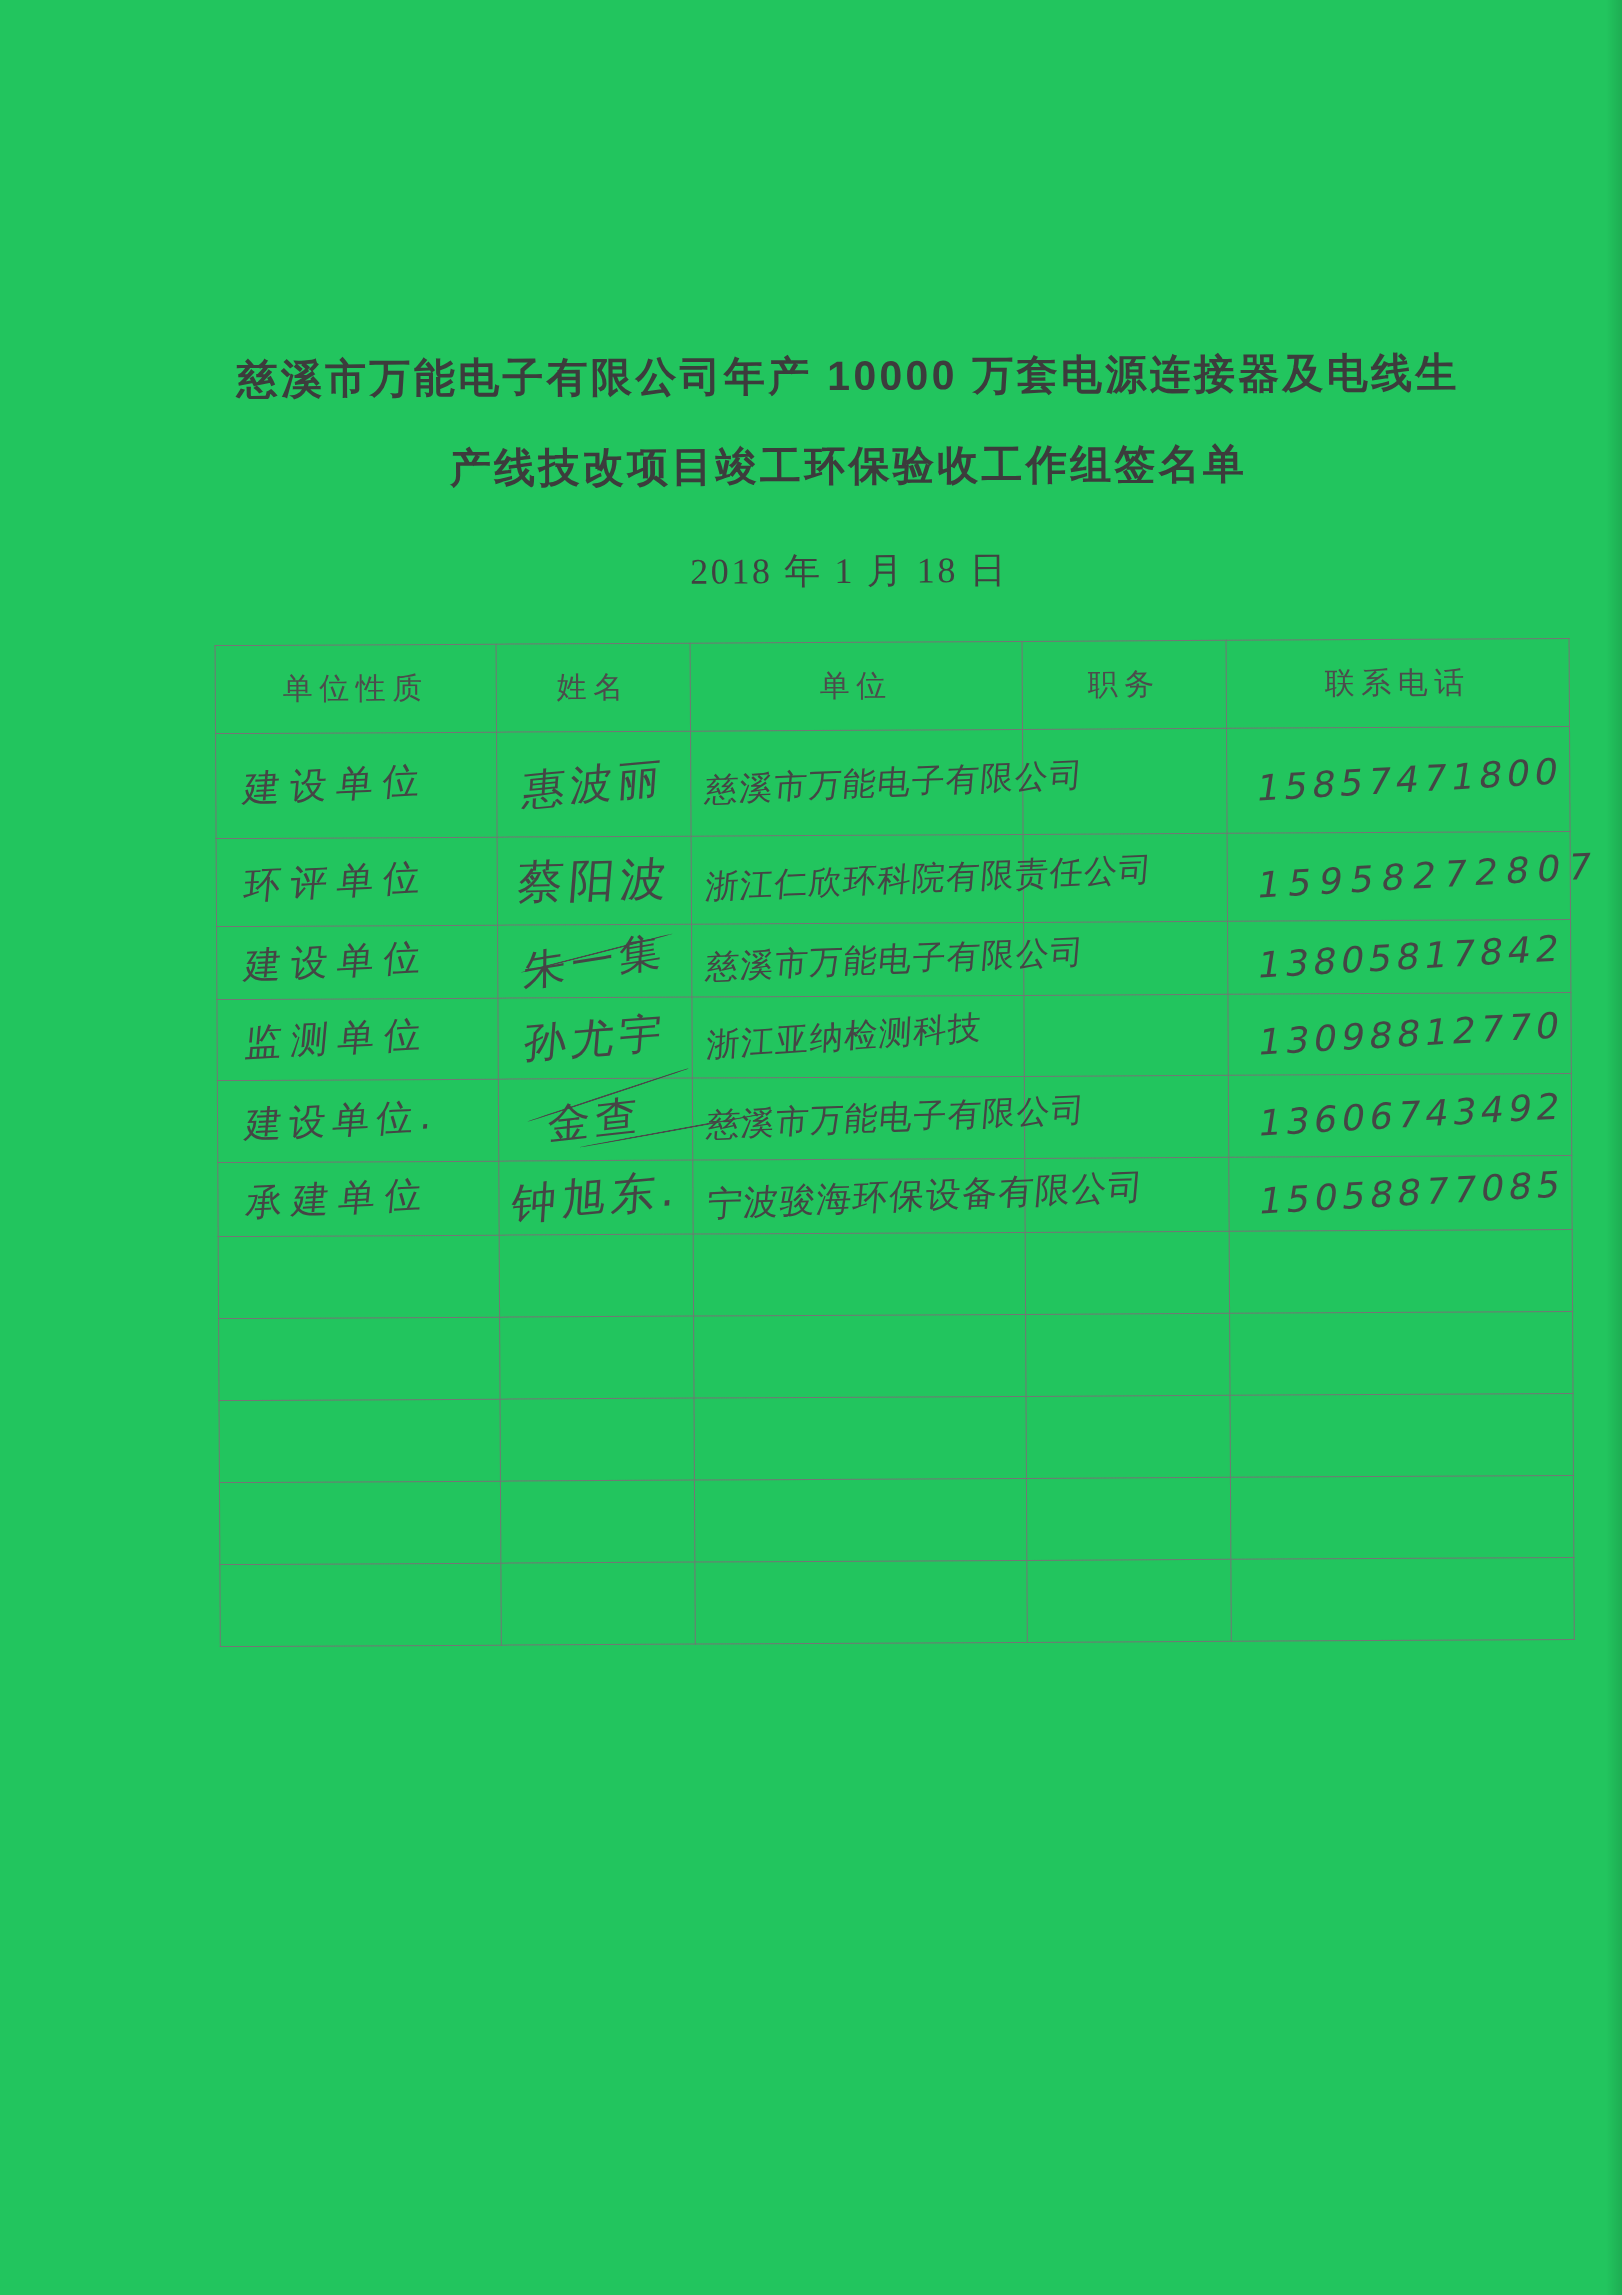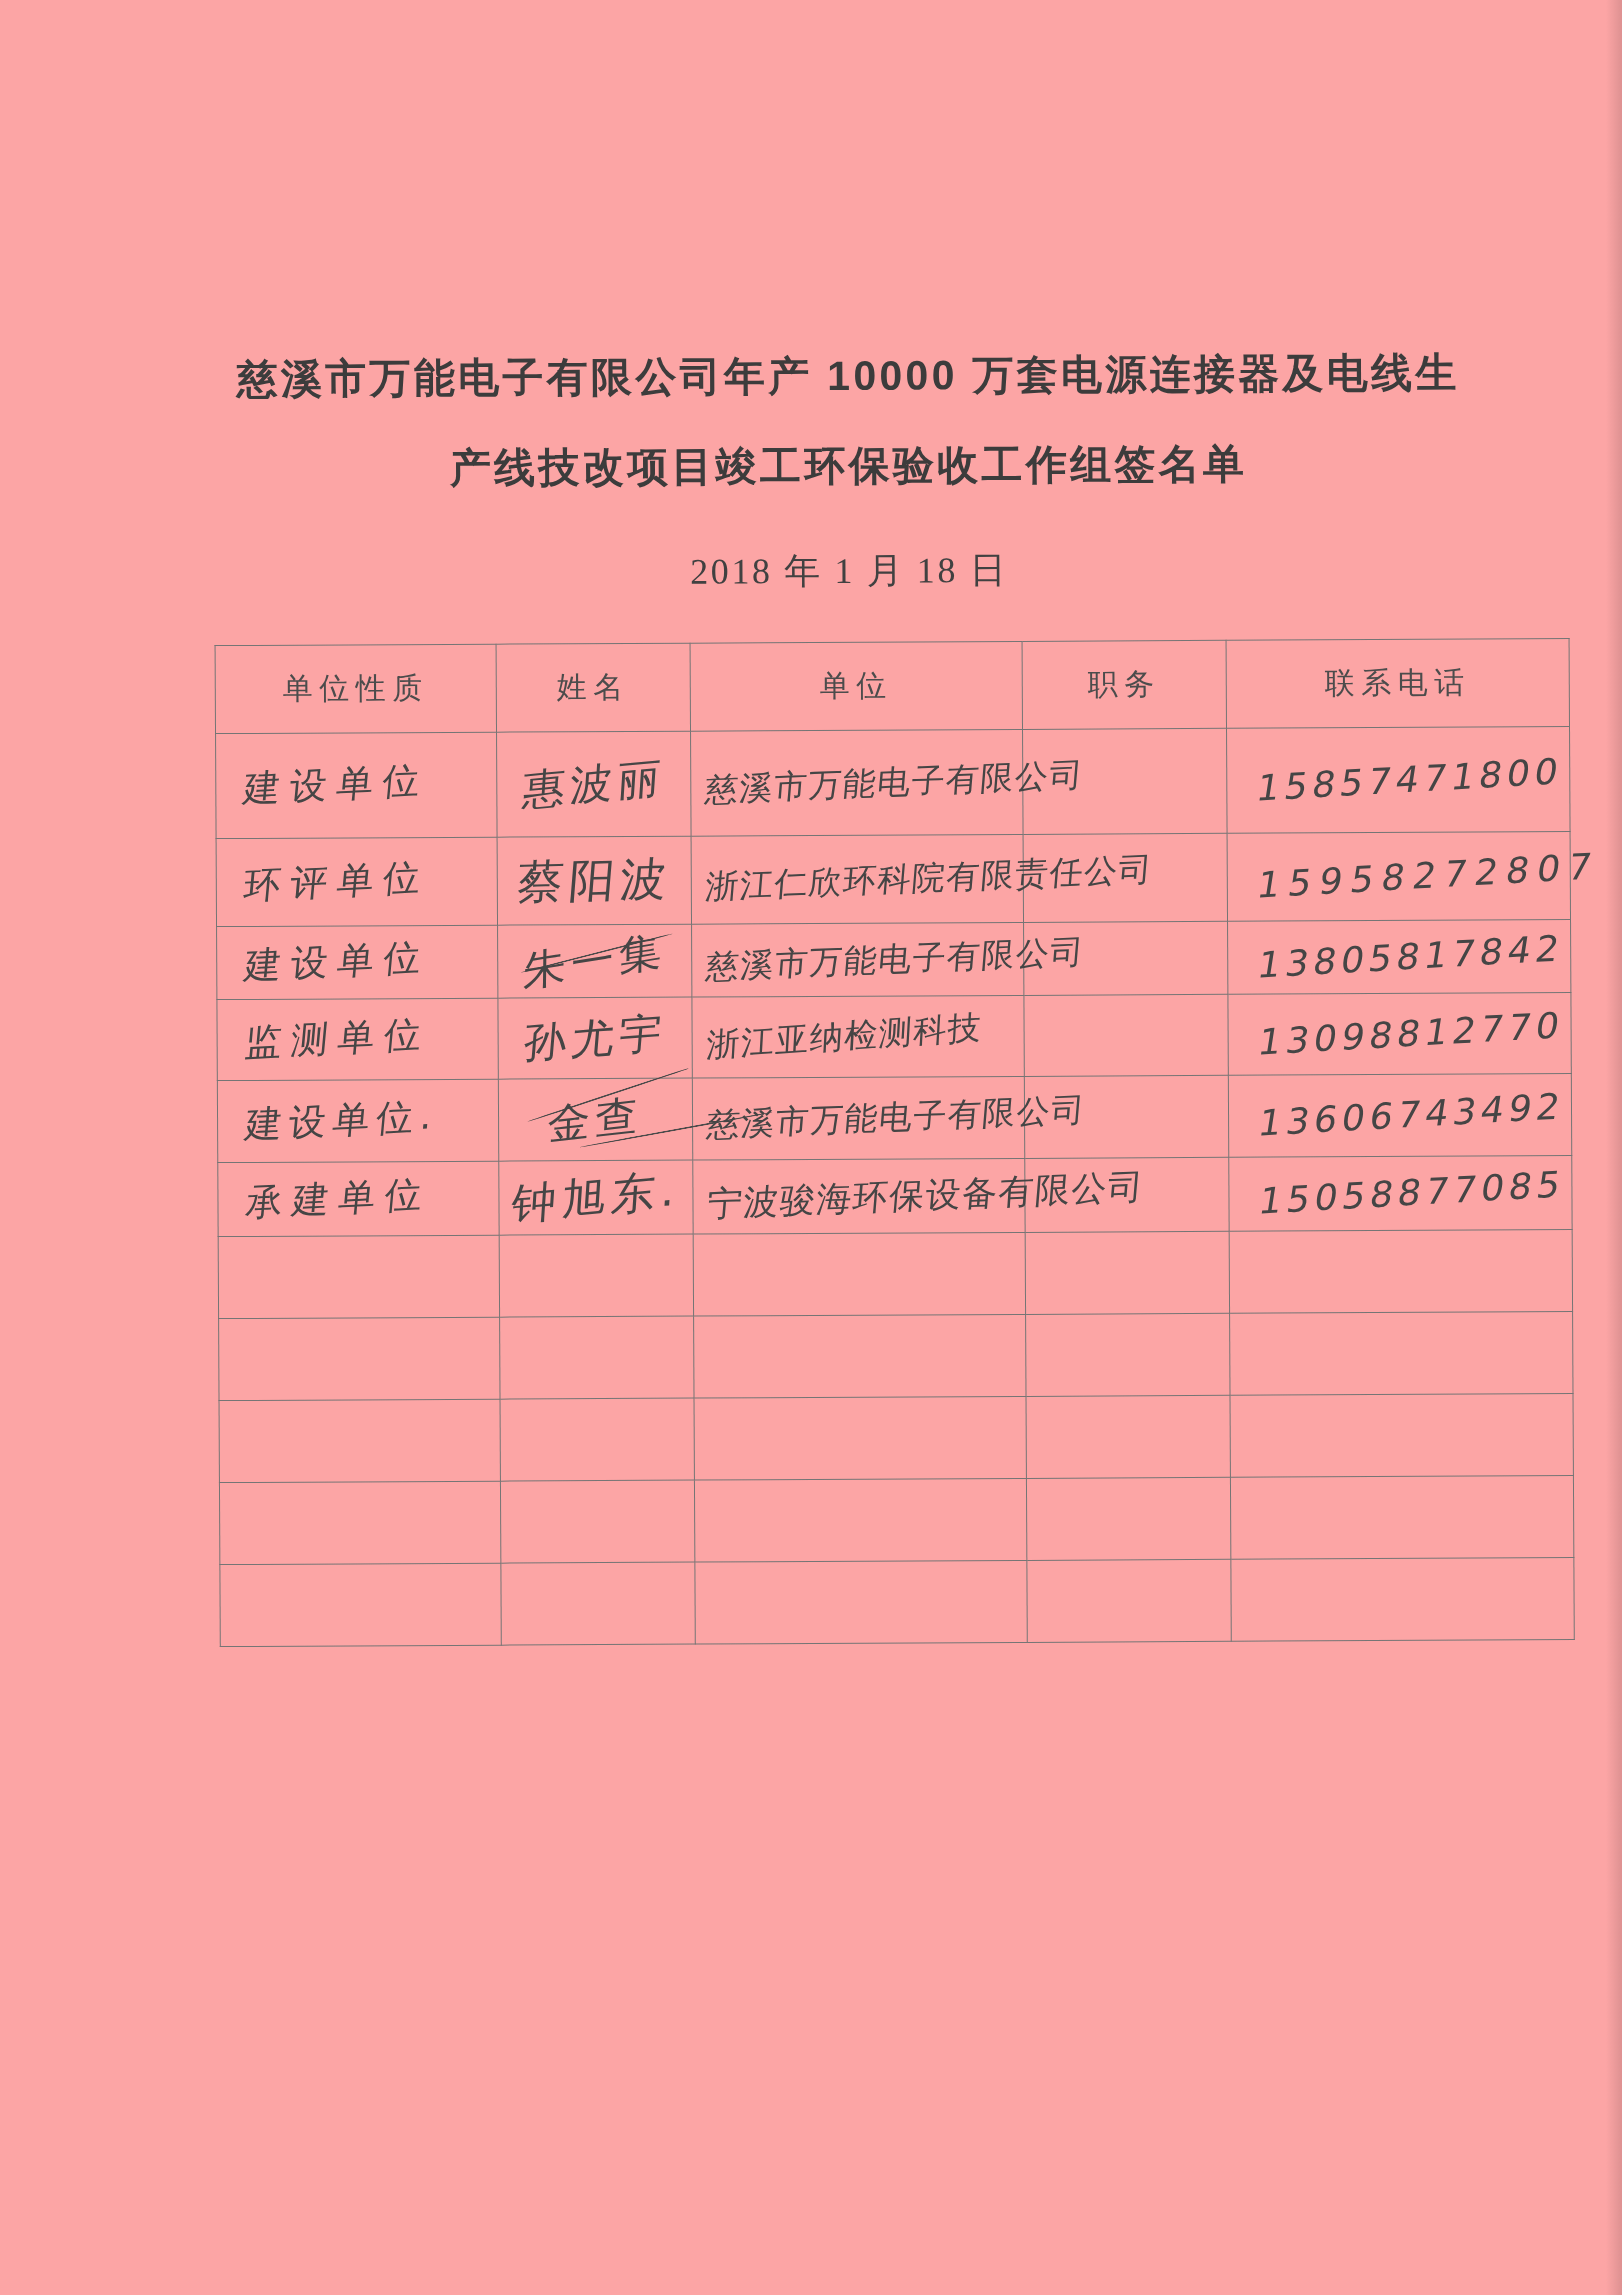--- a/index.html
+++ b/index.html
@@ -5,21 +5,21 @@
   html,body{margin:0;padding:0;}
   body{
     width:1623px;height:2295px;
     background:#fdfdfd;
     font-family:"Liberation Sans","DejaVu Sans",sans-serif;
     position:relative;
     overflow:hidden;
   }
   .page{
     position:absolute;inset:0;
-    background:#fca5a5;
+    background:#22c55e;
   }
   
   .page::after{
     content:"";position:absolute;top:0;right:0;width:17px;height:100%;
     background:linear-gradient(to right,rgba(0,0,0,0),rgba(0,0,0,0.13));
     pointer-events:none;
   }
   .sheet{
     position:absolute;inset:0;
     transform:rotate(-0.3deg);

